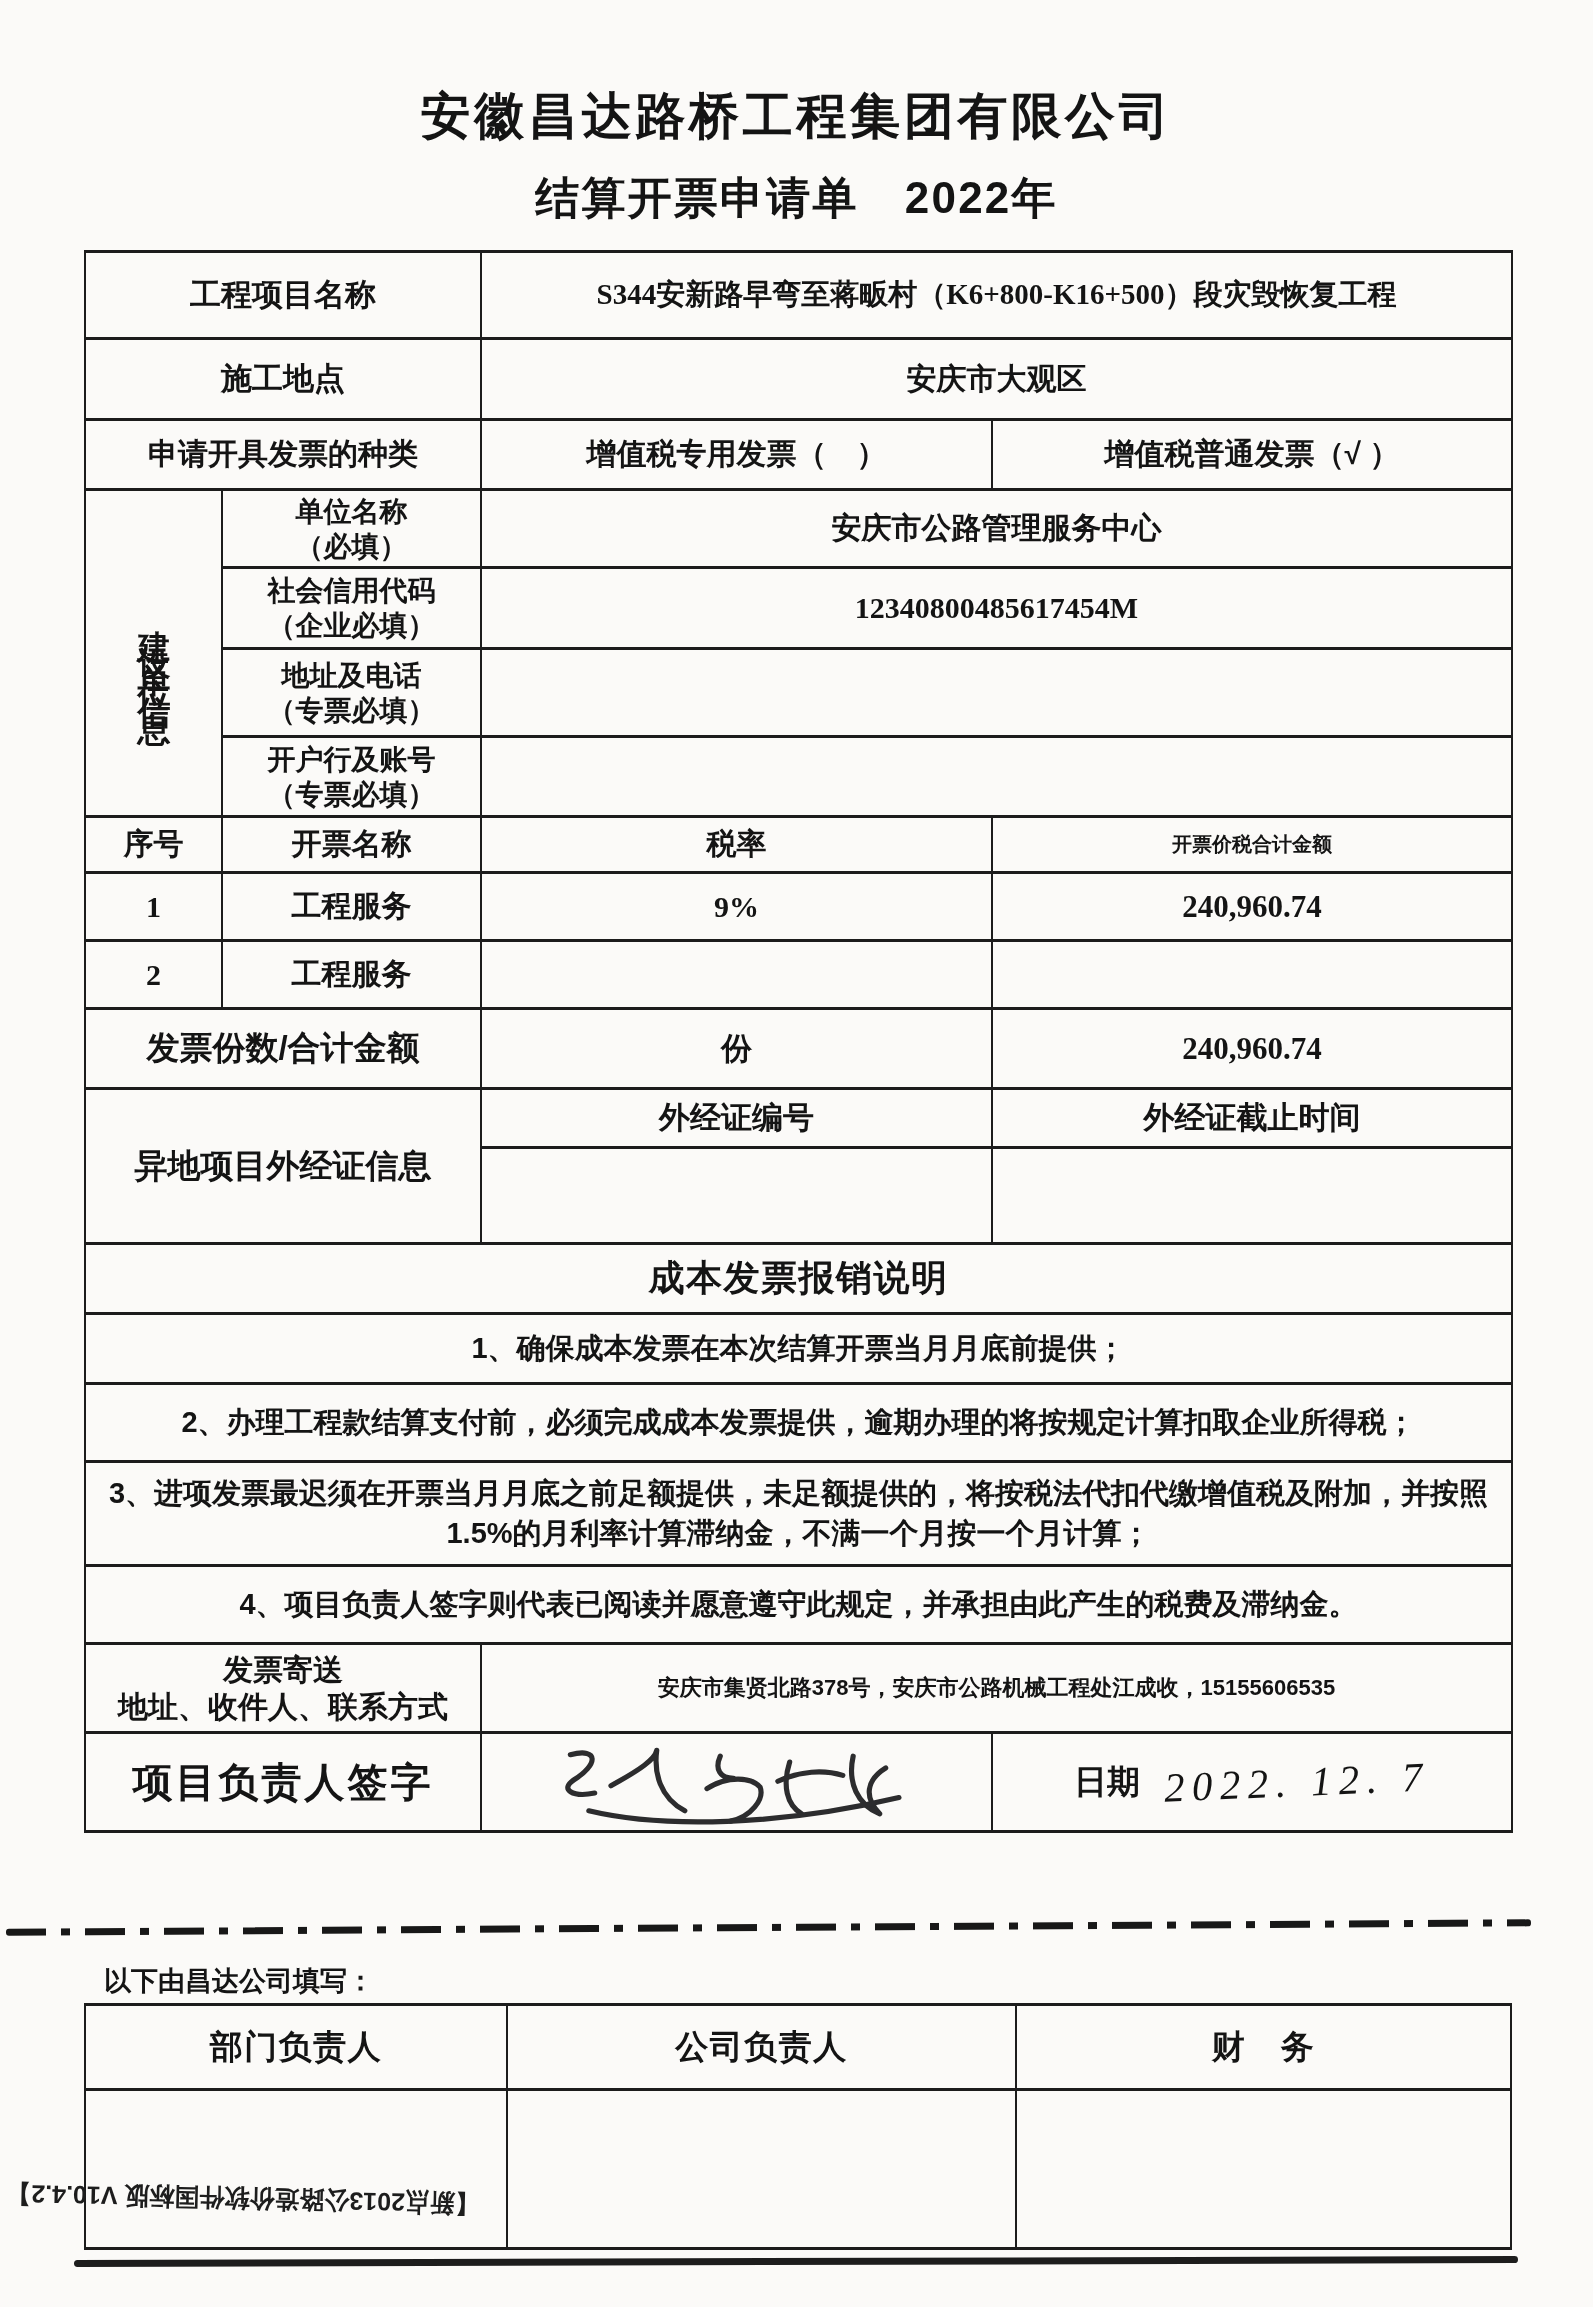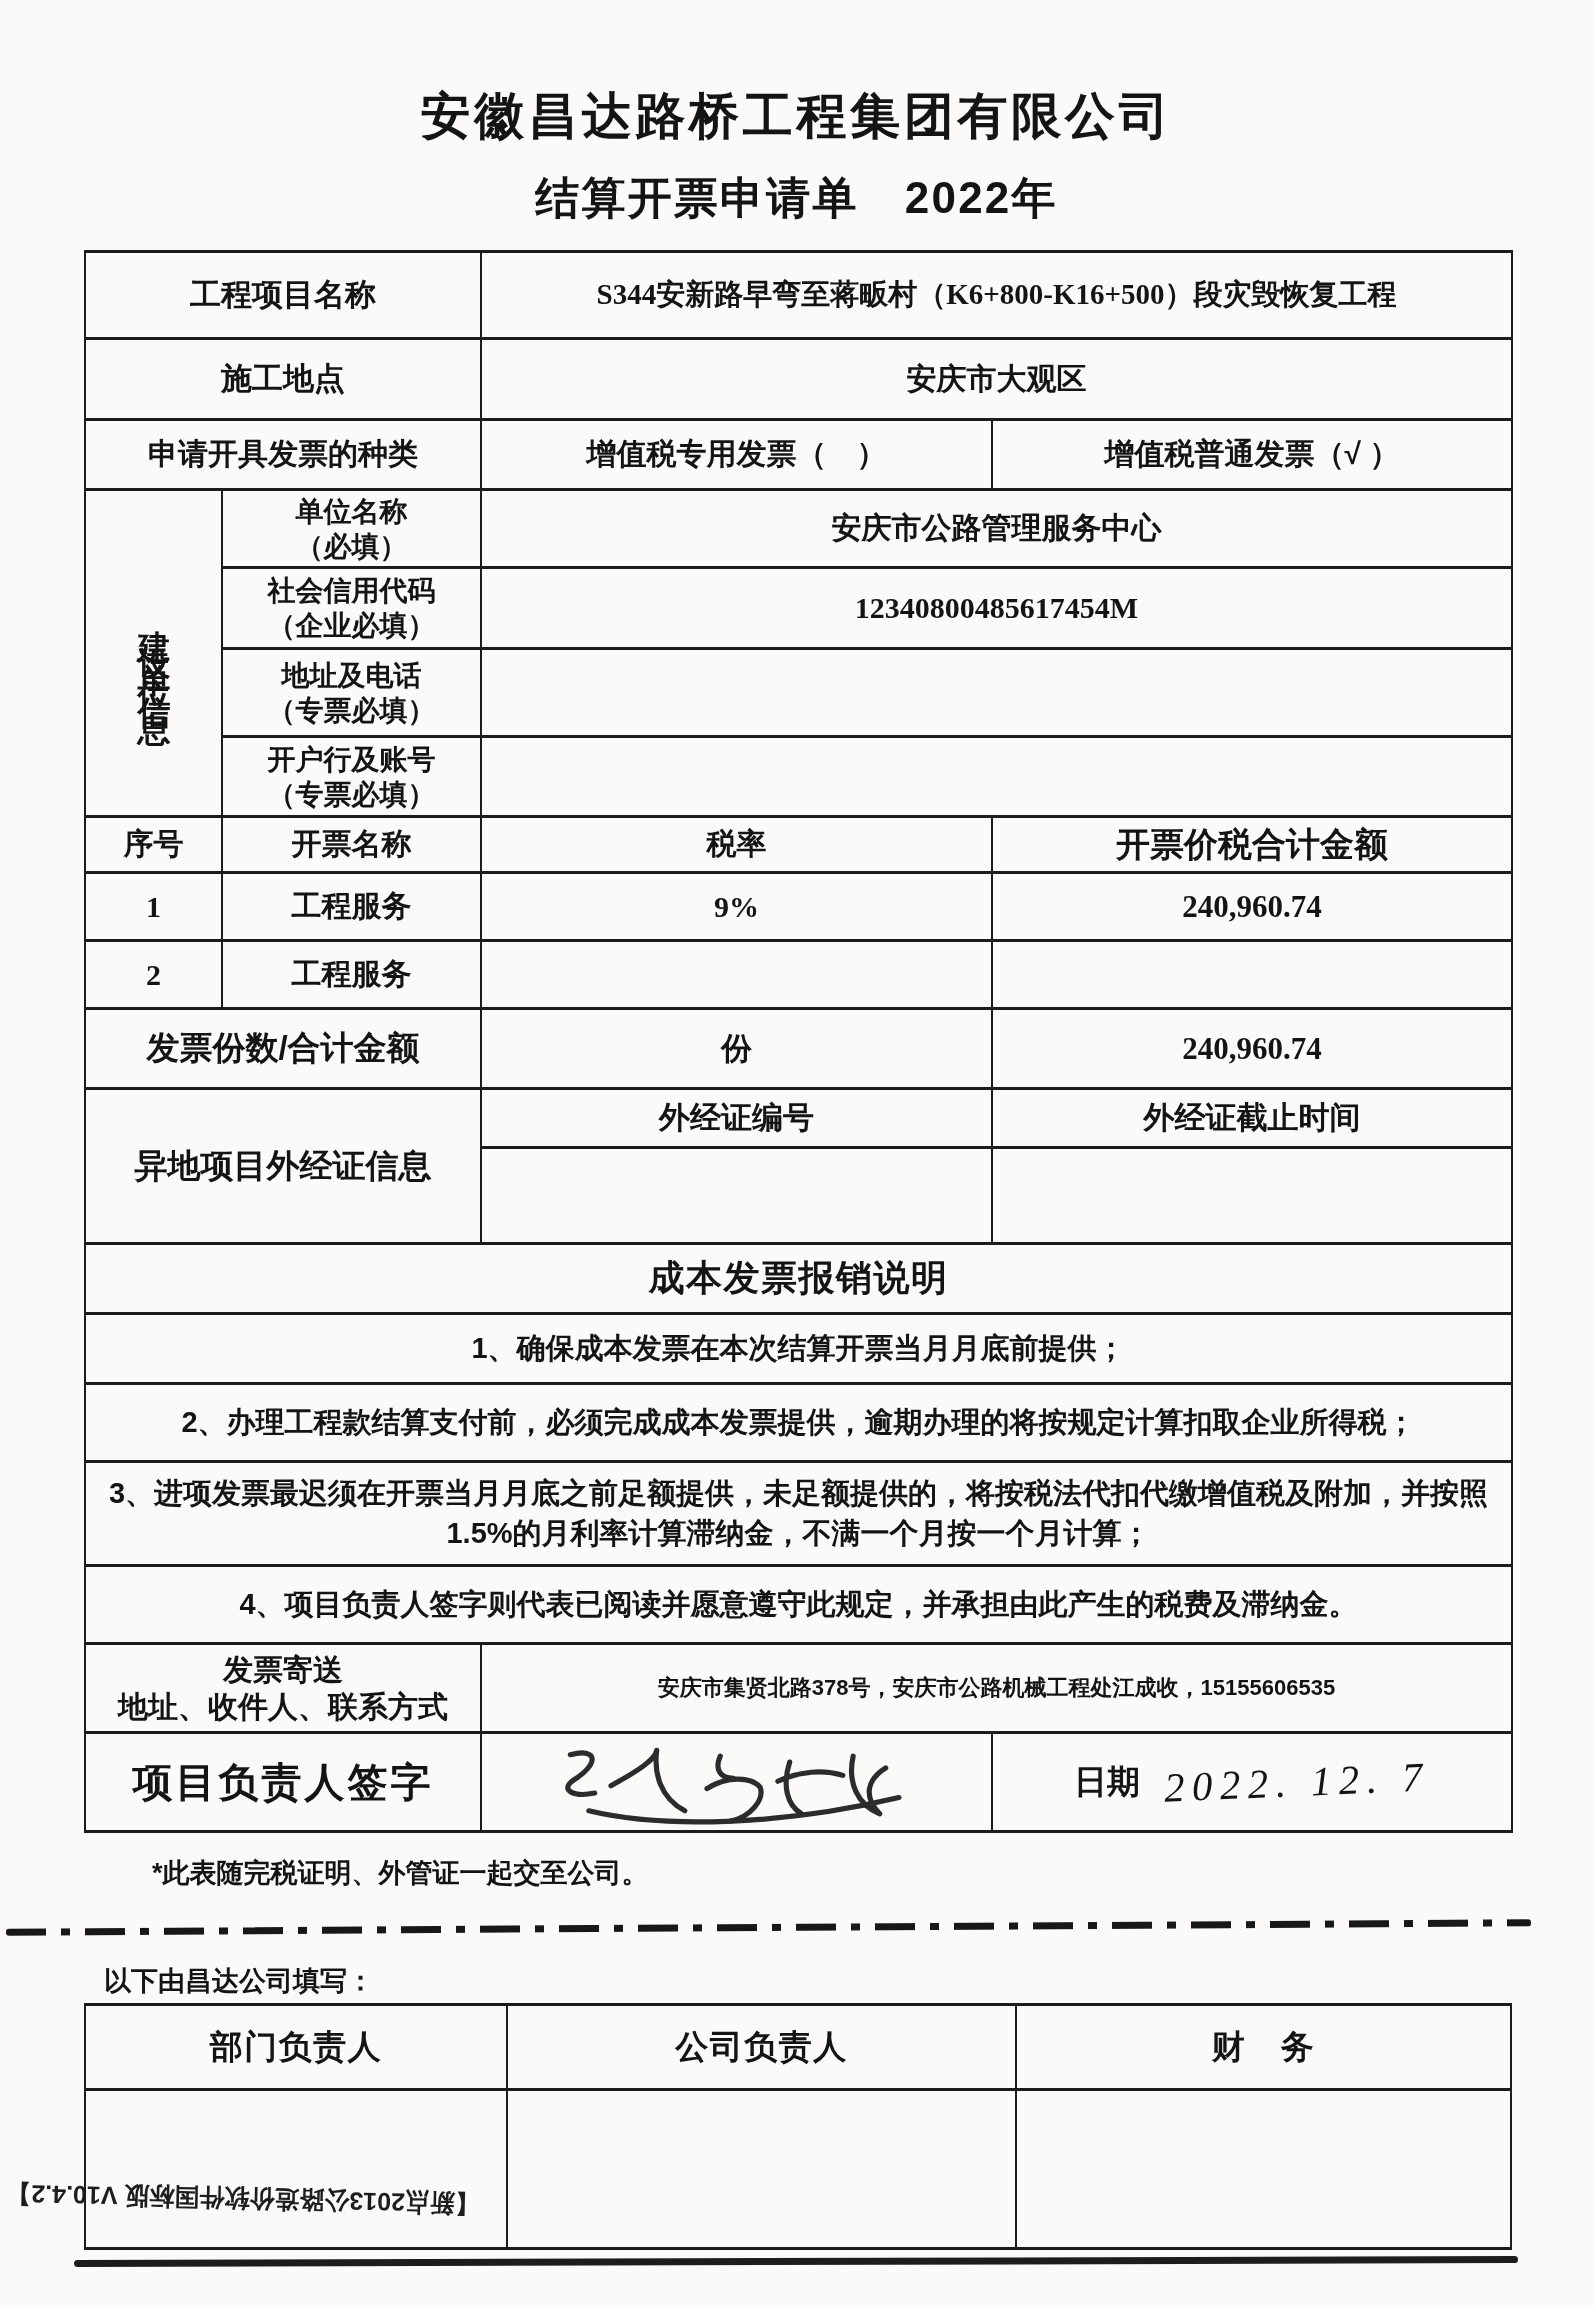--- a/index.html
+++ b/index.html
@@ -136,21 +136,21 @@
     <tr style="height:80px">
       <td class="lbl2">开户行及账号
 （专票必填）</td>
       <td colspan="2" class="val"></td>
     </tr>
 
     <tr style="height:56px">
       <td class="lbl" style="font-size:30px">序号</td>
       <td class="lbl" style="font-size:30px">开票名称</td>
       <td class="lbl" style="font-size:30px">税率</td>
-      <td class="lbl" style="font-size:34px">开票价税合计金额</td>
+      <td class="lbl" style="font-size:20px">开票价税合计金额</td>
     </tr>
 
     <tr style="height:68px">
       <td class="val num">1</td>
       <td class="val">工程服务</td>
       <td class="val num">9%</td>
       <td class="val num amount">240,960.74</td>
     </tr>
     <tr style="height:68px">
       <td class="val num">2</td>
@@ -211,21 +211,20 @@
         </svg>
       </td>
       <td class="date-cell">
         <span class="date-word">日期</span>
         <span class="hand">2022. 12. 7</span>
       </td>
     </tr>
   </tbody>
     </table>
 
-  <div class="star-note">*此表随完税证明、外管证一起交至公司。</div>
 
   <div class="dash-line"></div>
 
   <div class="fill-label">以下由昌达公司填写：</div>
 
   <table class="approve">
     <colgroup>
         <col style="width:422px">
         <col style="width:509px">
         <col style="width:495px">

